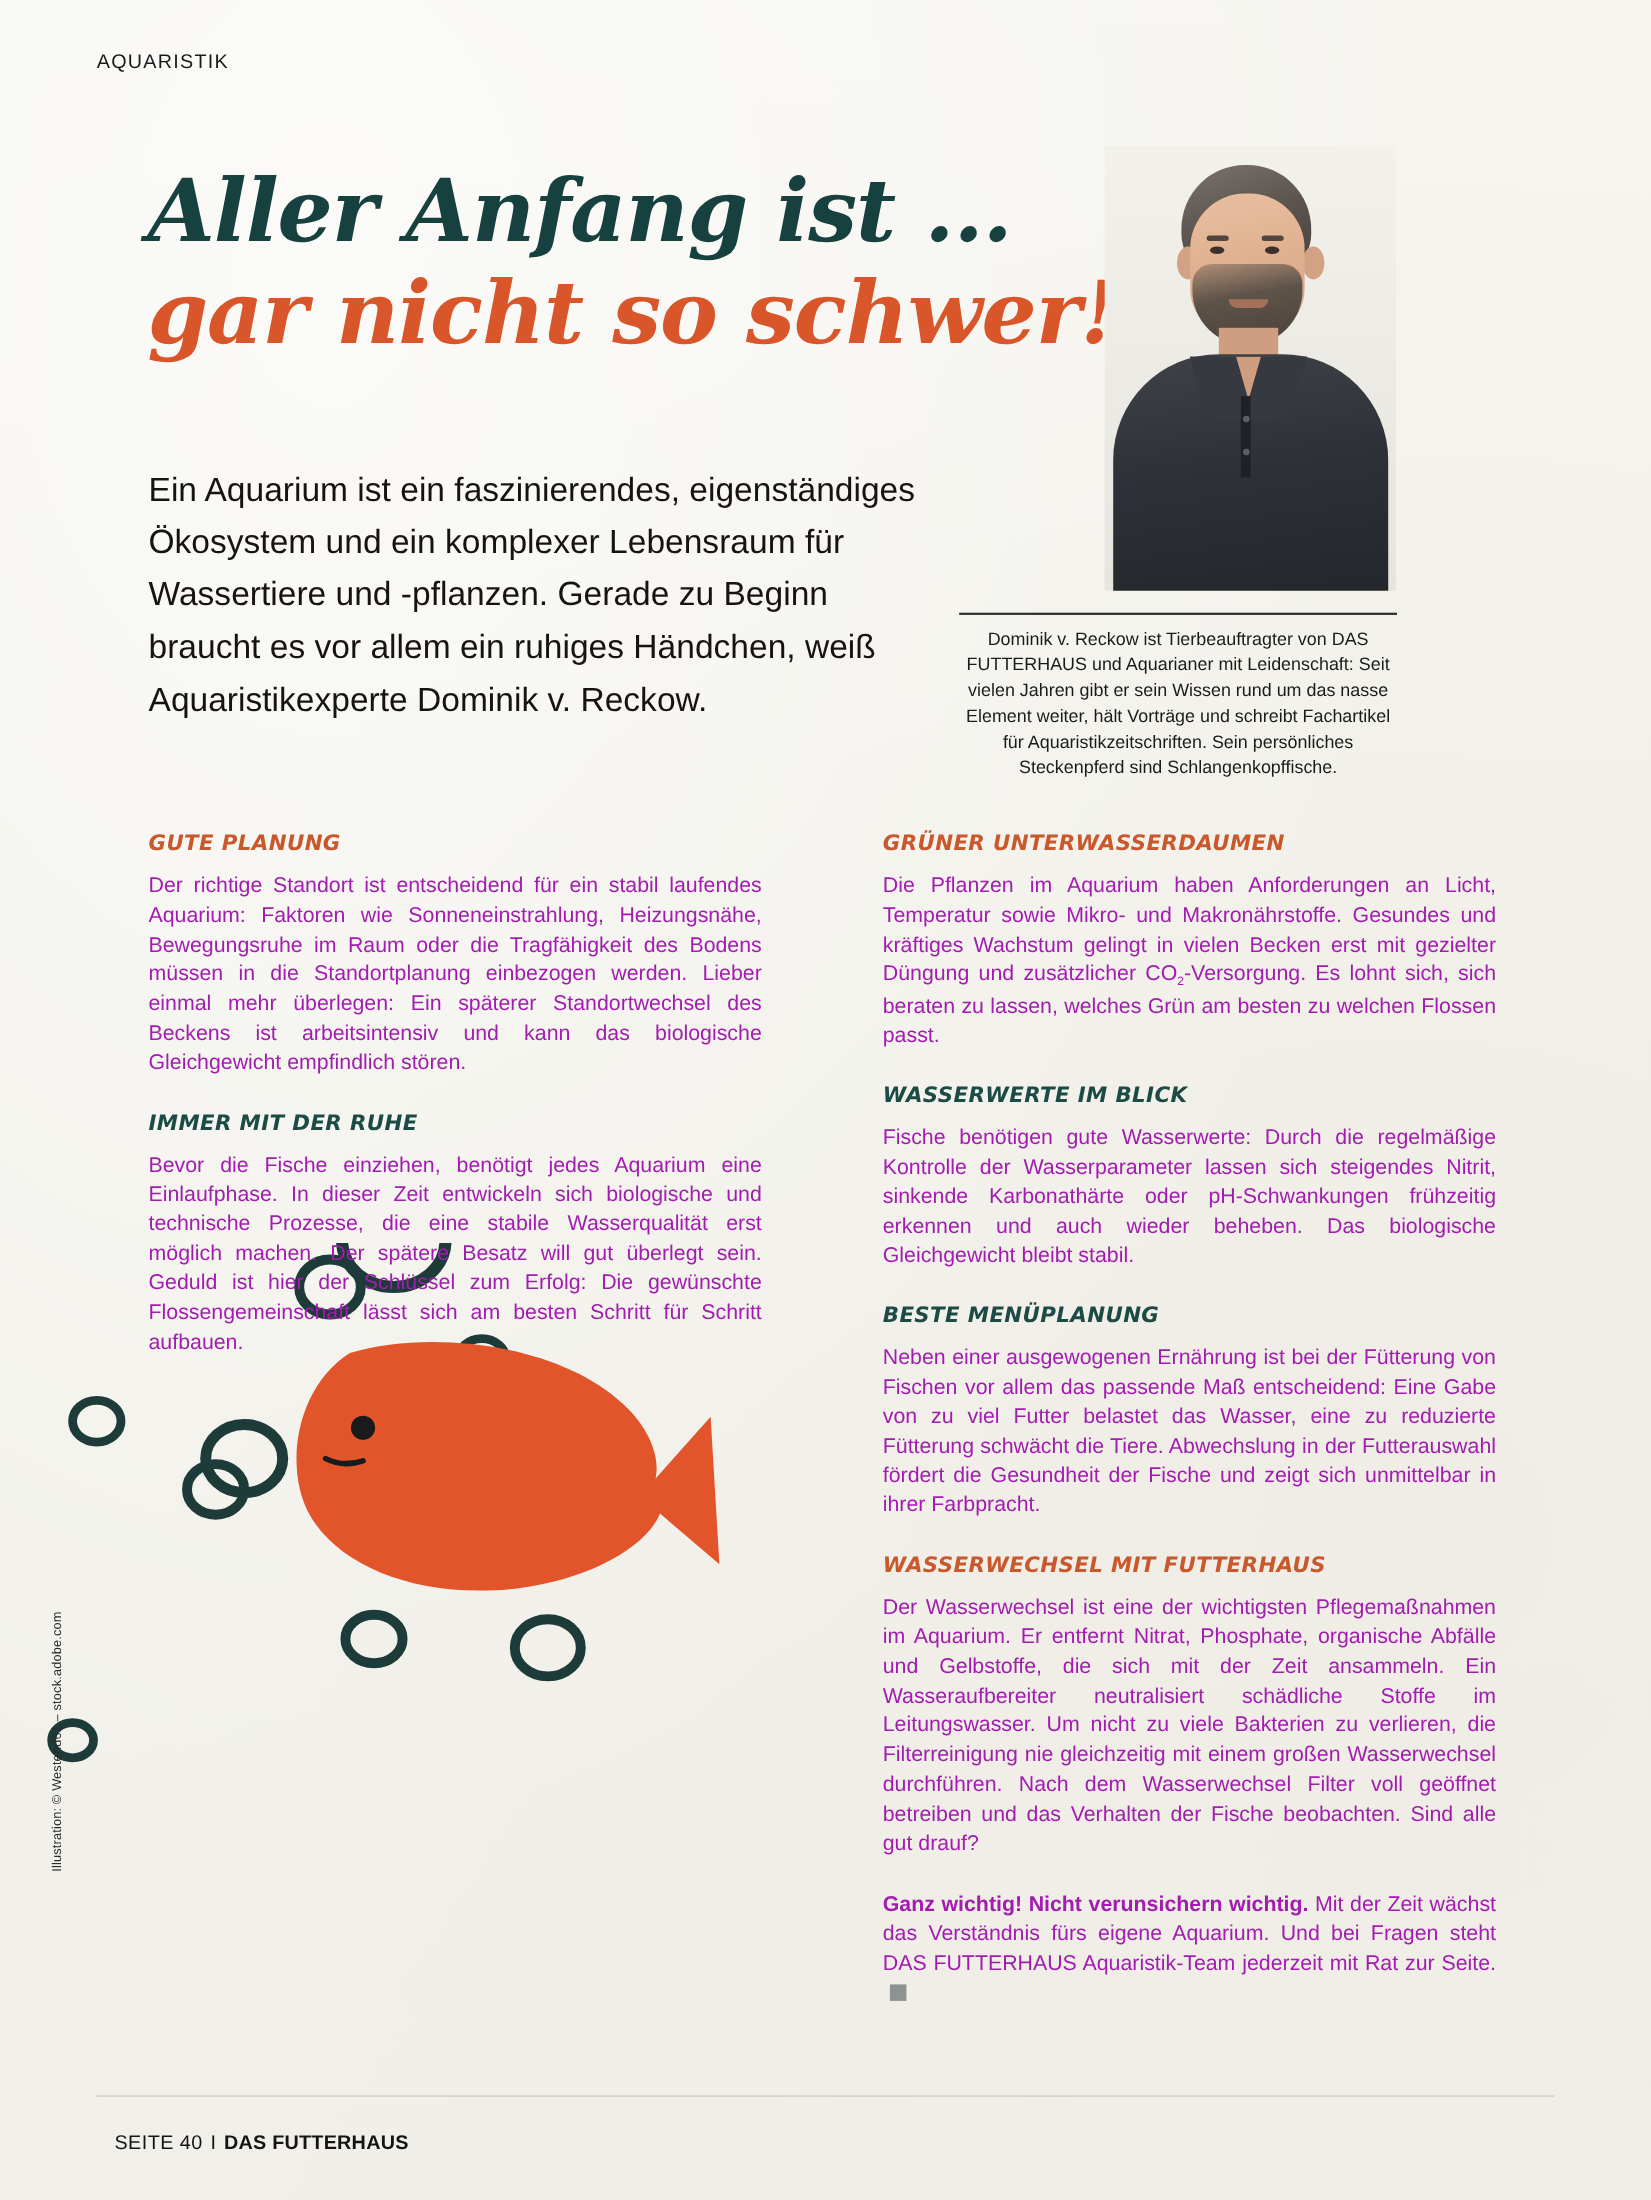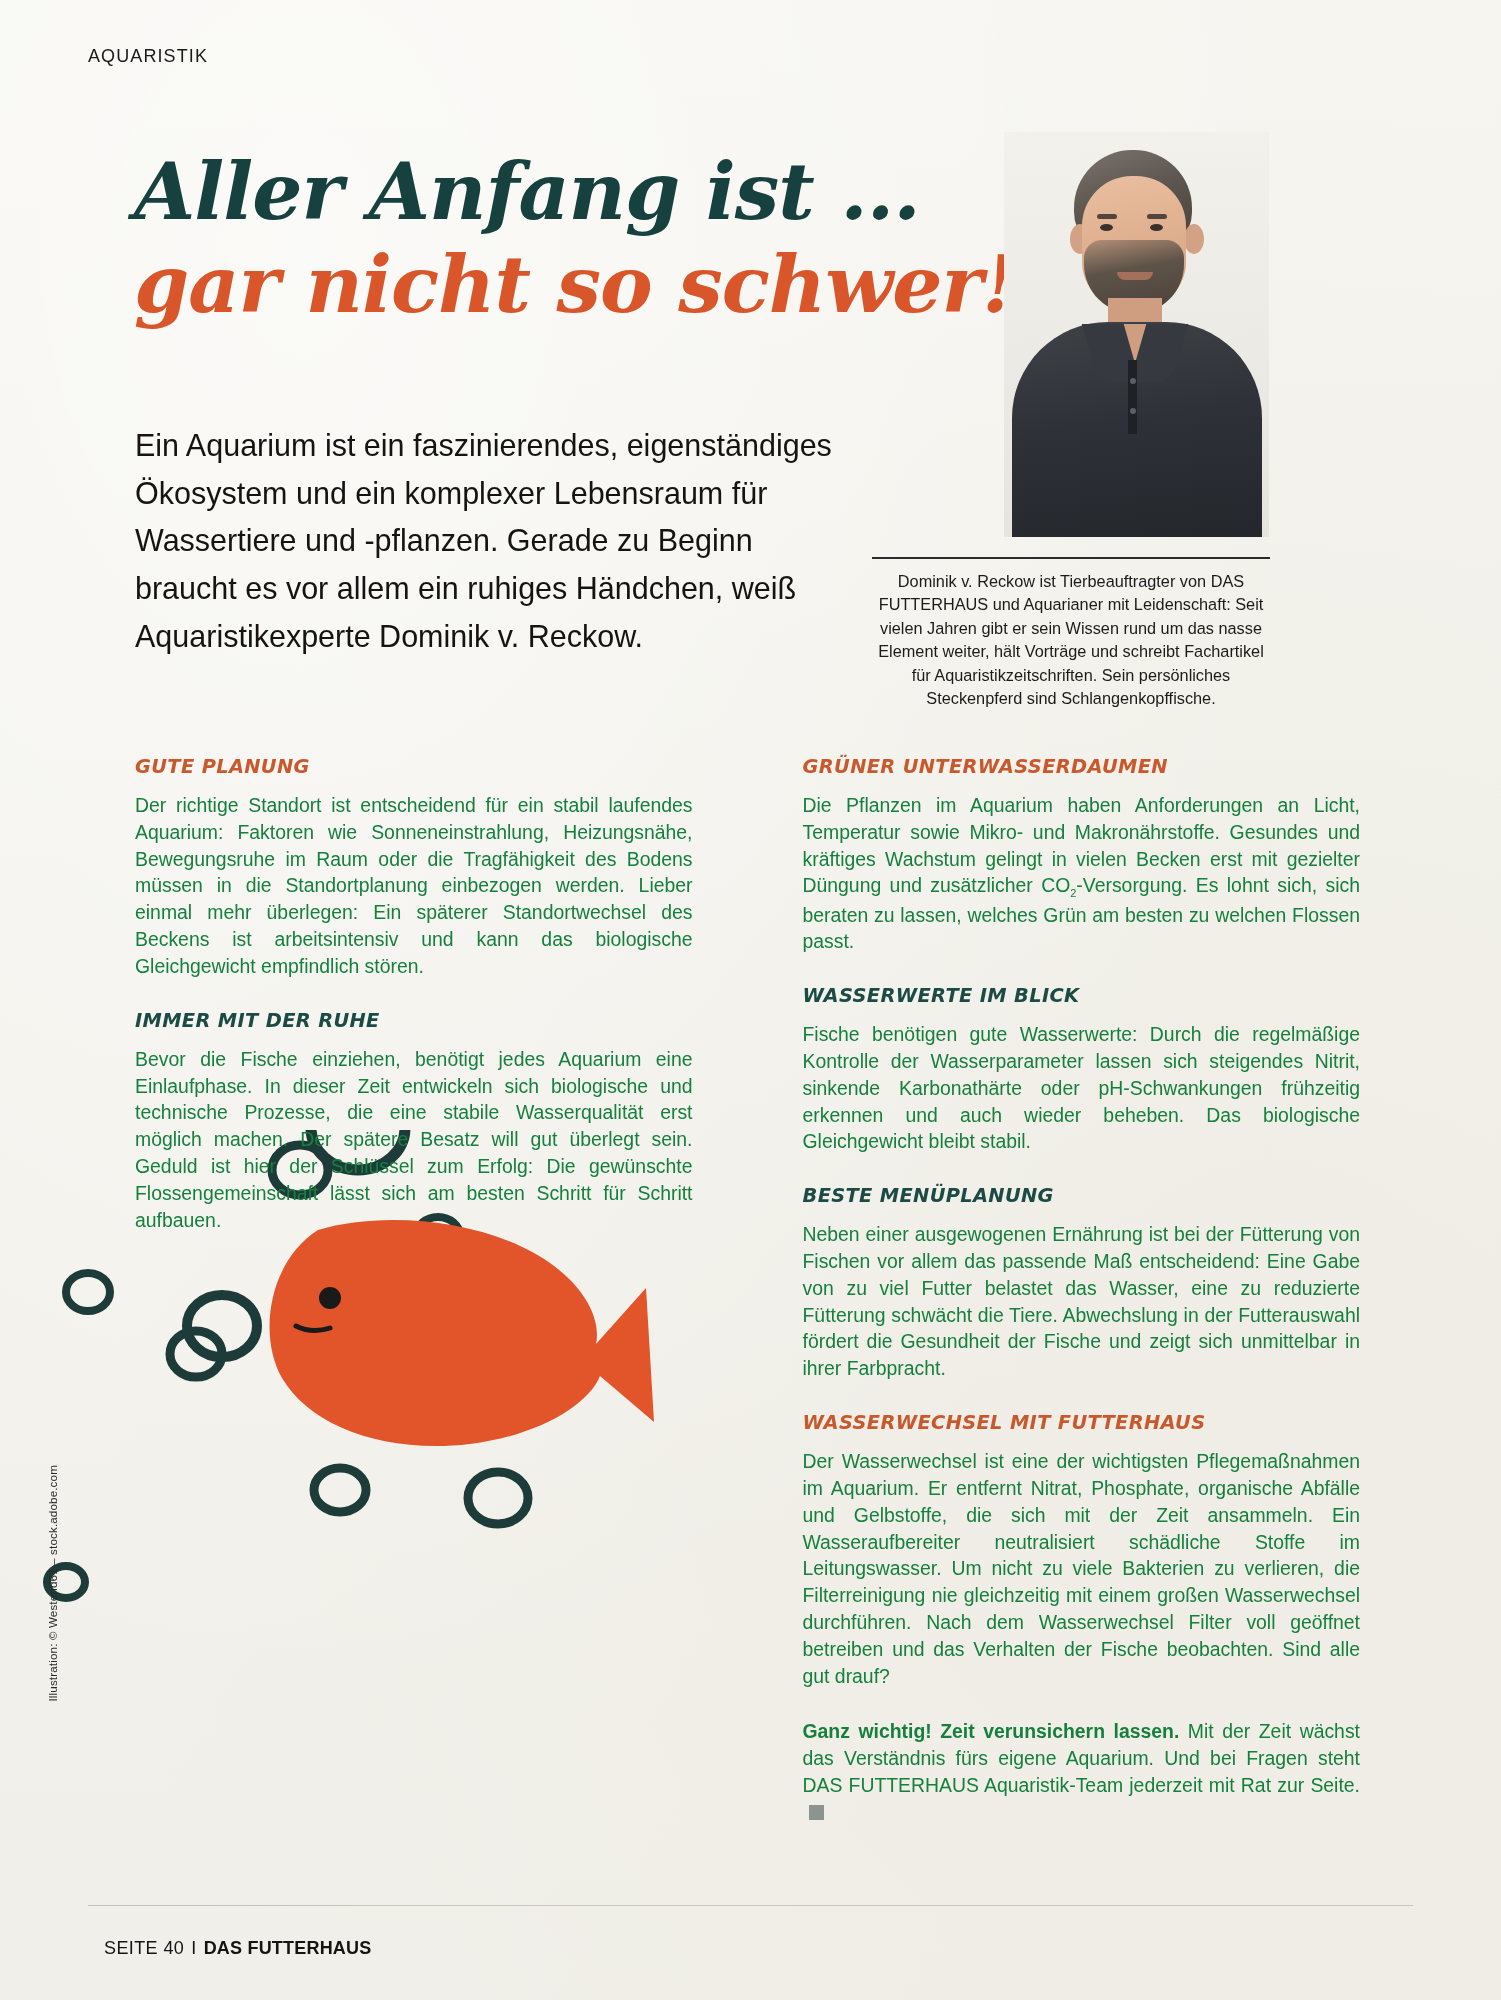--- a/index.html
+++ b/index.html
@@ -232,21 +232,21 @@
     font-style: italic;
     font-family: "DejaVu Sans", "Liberation Sans", sans-serif;
   }
   h3.sec-h.orange { color: #c9582c; }
   h3.sec-h.teal { color: #1c4a44; }
   p.sec-p {
     margin: 14px 0 29px 0;
     font-size: 19.4px;
     line-height: 1.382;
     text-align: justify;
-    color: #15803d;
+    color: #a21caf;
   }
   p.sec-p.last { margin-bottom: 0; }
   p.sec-p b { font-weight: 700; }
   .sub2 { font-size: 11px; vertical-align: sub; }
 
   .endmark {
     display: inline-block;
     width: 15px;
     height: 15px;
     background: #8b9490;
@@ -398,21 +398,21 @@
       <h3 class="sec-h teal">WASSERWERTE IM BLICK</h3>
       <p class="sec-p">Fische benötigen gute Wasserwerte: Durch die regelmäßige Kontrolle der Wasserparameter lassen sich steigendes Nitrit, sinkende Karbonathärte oder pH-Schwankungen frühzeitig erkennen und auch wieder beheben. Das biologische Gleichgewicht bleibt stabil.</p>
 
 
       <h3 class="sec-h teal">BESTE MENÜPLANUNG</h3>
       <p class="sec-p">Neben einer ausgewogenen Ernährung ist bei der Fütterung von Fischen vor allem das passende Maß entscheidend: Eine Gabe von zu viel Futter belastet das Wasser, eine zu reduzierte Fütterung schwächt die Tiere. Abwechslung in der Futterauswahl fördert die Gesundheit der Fische und zeigt sich unmittelbar in ihrer Farbpracht.</p>
 
       <h3 class="sec-h orange">WASSERWECHSEL MIT FUTTERHAUS</h3>
       <p class="sec-p">Der Wasserwechsel ist eine der wichtigsten Pflegemaßnahmen im Aquarium. Er entfernt Nitrat, Phosphate, organische Abfälle und Gelbstoffe, die sich mit der Zeit ansammeln. Ein Wasseraufbereiter neutralisiert schädliche Stoffe im Leitungswasser. Um nicht zu viele Bakterien zu verlieren, die Filterreinigung nie gleichzeitig mit einem großen Wasserwechsel durchführen. Nach dem Wasserwechsel Filter voll geöffnet betreiben und das Verhalten der Fische beobachten. Sind alle gut drauf?</p>
 
-      <p class="sec-p last"><b>Ganz wichtig! Zeit verunsichern lassen.</b><span> Mit der Zeit wächst das Verständnis fürs eigene Aquarium. Und bei Fragen steht DAS FUTTERHAUS Aquaristik-Team jederzeit mit Rat zur Seite.</span><span class="endmark"></span></p>
+      <p class="sec-p last"><b>Ganz wichtig! Nicht verunsichern wichtig.</b><span> Mit der Zeit wächst das Verständnis fürs eigene Aquarium. Und bei Fragen steht DAS FUTTERHAUS Aquaristik-Team jederzeit mit Rat zur Seite.</span><span class="endmark"></span></p>
     </div>
   </div>
 
   <div class="credit">Illustration: © Westend61 – stock.adobe.com</div>
 
   <div class="footer-rule"></div>
   <div class="footer">
     <span class="page-no">SEITE 40</span><span class="sep">I</span><span class="brand">DAS FUTTERHAUS</span>
   </div>
 </div>

